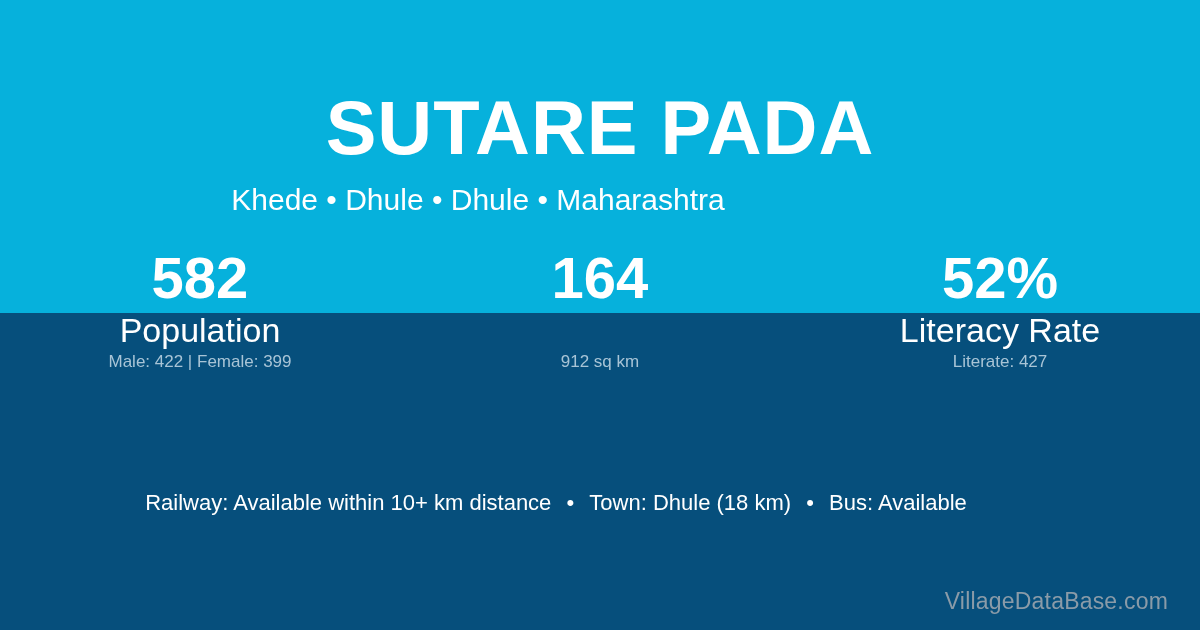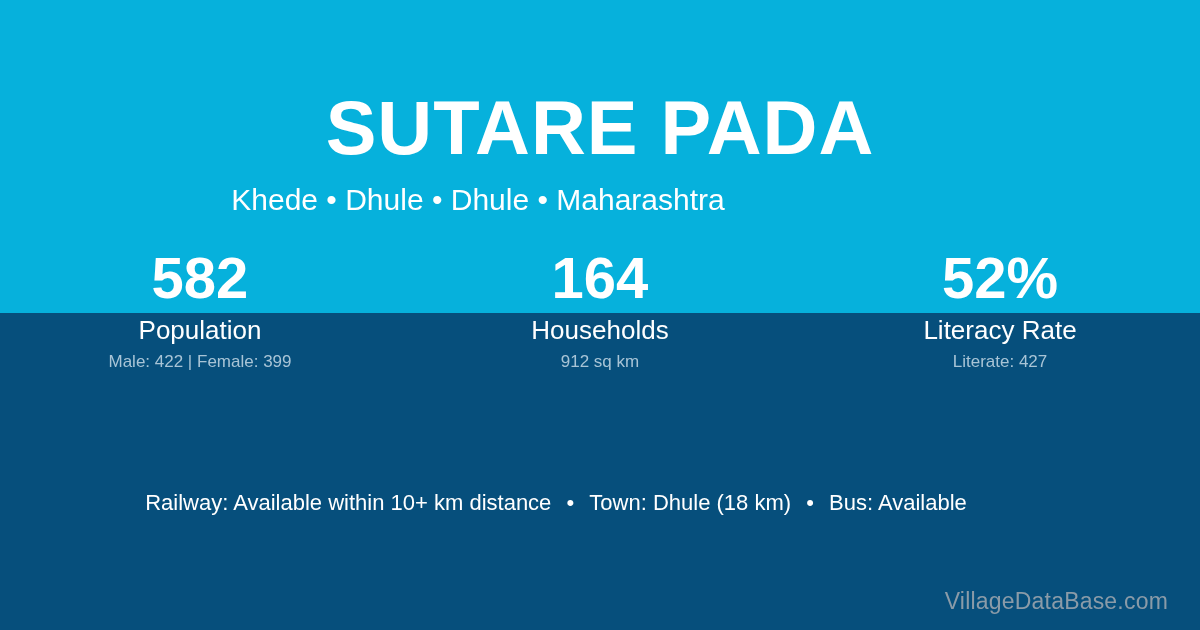--- a/index.html
+++ b/index.html
@@ -93,21 +93,21 @@
     line-height: 64px;
     font-weight: 700;
     color: #ffffff;
     white-space: nowrap;
   }
   .stat-label {
     position: absolute;
     left: 0;
     top: 68px;
     width: 100%;
-    font-size: 26px;
+    font-size: 34px;
     line-height: 32px;
     font-weight: 400;
     color: #ffffff;
     white-space: nowrap;
   }
   .stat-sub {
     position: absolute;
     left: 0;
     top: 105px;
     width: 100%;
@@ -167,21 +167,20 @@
   <div class="stats">
 
     <div class="stat">
       <div class="stat-value">582</div>
       <div class="stat-label">Population</div>
       <div class="stat-sub">Male: 422 | Female: 399</div>
     </div>
 
     <div class="stat">
       <div class="stat-value">164</div>
-      <div class="stat-label">Households</div>
       <div class="stat-sub">912 sq km</div>
     </div>
 
     <div class="stat">
       <div class="stat-value">52%</div>
       <div class="stat-label">Literacy Rate</div>
       <div class="stat-sub">Literate: 427</div>
     </div>
 
   </div>

